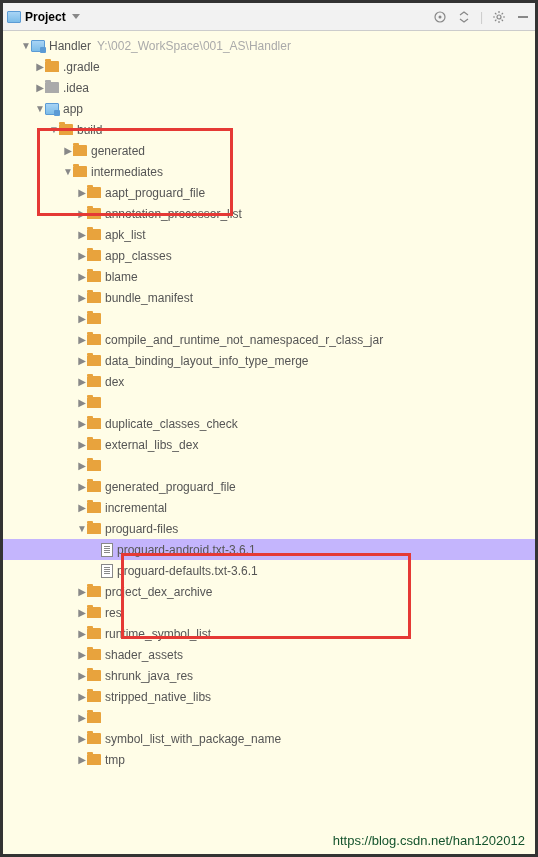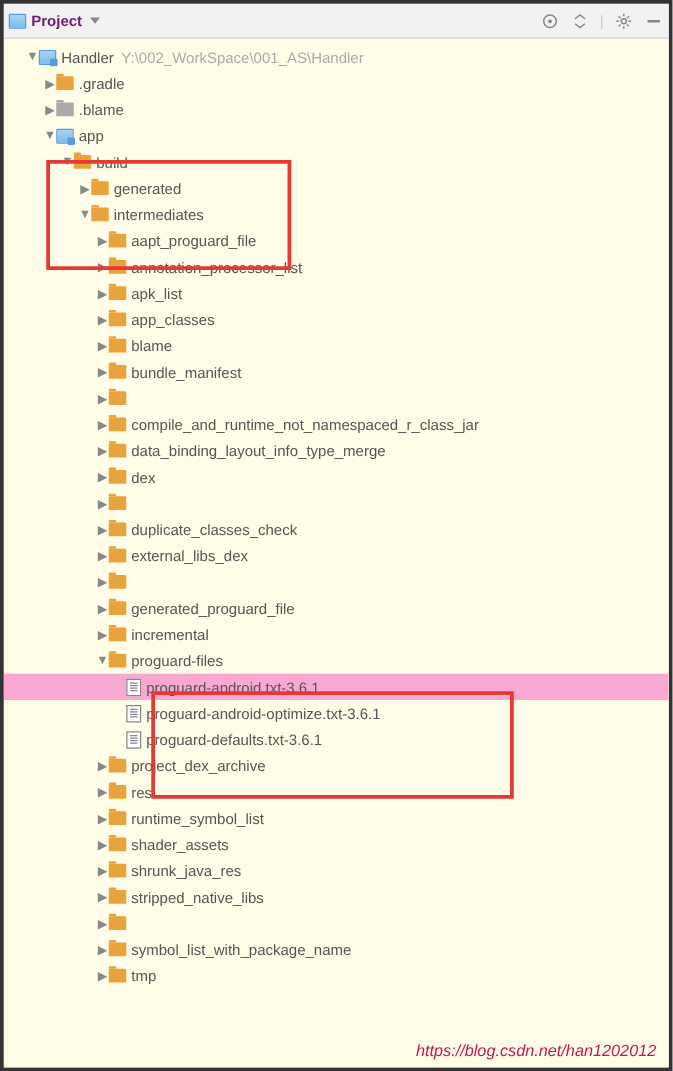--- a/index.html
+++ b/index.html
@@ -2,43 +2,43 @@
 <html><head>
   <meta charset="utf-8">
   <style>
     * { margin: 0; padding: 0; box-sizing: border-box; }
     body { font-family: "Segoe UI", Arial, sans-serif; font-size: 12px; background: #fff; width: 538px; height: 857px; position: relative; }
     .panel { border: 3px solid #333; width: 538px; height: 857px; overflow: hidden; position: relative; }
     .toolbar { display: flex; align-items: center; height: 28px; border-bottom: 1px solid #ccc; padding: 0 4px; background: #f2f2f2; }
     .toolbar-left { display: flex; align-items: center; gap: 4px; }
     .toolbar-right { display: flex; align-items: center; gap: 8px; margin-left: auto; }
     .project-icon { width: 14px; height: 12px; background: linear-gradient(#a8d4f5, #7cbce8); border: 1px solid #5b9bd5; border-radius: 1px; }
-    .project-label { font-weight: bold; color: #701a75; }
+    .project-label { font-weight: bold; color: #000000; }
     .chevron-down { width: 0; height: 0; border-left: 4px solid transparent; border-right: 4px solid transparent; border-top: 5px solid #888; margin-left: 2px; }
     .icon-btn { width: 16px; height: 16px; display: flex; align-items: center; justify-content: center; color: #777; cursor: pointer; }
     .tree { background: #fffde7; height: calc(100% - 28px); overflow: auto; padding-top: 4px; }
     .tree-row { display: flex; align-items: center; height: 21px; white-space: nowrap; padding-left: 4px; }
-    .tree-row.selected { background: #f9a8d4; }
+    .tree-row.selected { background: #c4b5fd; }
     .indent { display: inline-block; }
     .arrow { width: 10px; display: inline-flex; justify-content: center; color: #888; font-size: 10px; cursor: pointer; }
     .arrow.blank { visibility: hidden; }
     .folder-icon { width: 14px; height: 11px; background: #e8a33d; border-radius: 1px 1px 0 0; position: relative; margin-right: 4px; display: inline-block; }
     .folder-icon::before { content: ""; position: absolute; top: -2px; left: 0; width: 6px; height: 2px; background: #e8a33d; border-radius: 1px 1px 0 0; }
     .folder-icon.grey { background: #aaa; }
     .folder-icon.grey::before { background: #aaa; }
     .module-icon { width: 14px; height: 12px; background: linear-gradient(#a8d4f5, #7cbce8); border: 1px solid #5b9bd5; border-radius: 1px; margin-right: 4px; display: inline-block; position: relative; }
     .module-icon::after { content: ""; position: absolute; right: -2px; bottom: -2px; width: 6px; height: 6px; background: #5b9bd5; border-radius: 1px; }
     .file-icon { width: 12px; height: 14px; background: #fff; border: 1px solid #888; margin-right: 4px; display: inline-block; position: relative; }
     .file-icon::before { content: ""; position: absolute; top: 2px; left: 2px; right: 2px; height: 1px; background: #888; box-shadow: 0 2px 0 #888, 0 4px 0 #888, 0 6px 0 #888; }
     .node-label { color: #555; }
     .node-path { color: #aaa; margin-left: 6px; }
     .hl-box { position: absolute; border: 3px solid #e53935; pointer-events: none; }
     .hl1 { left: 34px; top: 125px; width: 196px; height: 88px; }
     .hl2 { left: 118px; top: 550px; width: 290px; height: 86px; }
-    .watermark { position: absolute; bottom: 6px; right: 10px; color: #be185d; font-size: 13px; font-style: italic; pointer-events: none; }
+    .watermark { position: absolute; bottom: 6px; right: 10px; color: #14532d; font-size: 13px; pointer-events: none; }
   </style>
 </head>
 <body>
 
 <div class="panel">
   <div class="toolbar">
     <div class="toolbar-left">
       <span class="project-icon"></span>
       <span class="project-label">Project</span>
       <span class="chevron-down"></span>
@@ -82,21 +82,21 @@
     <span class="indent" style="width:28px"></span>
     <span class="arrow ">▶</span>
     <span class="folder-icon"></span>
     <span class="node-label">.gradle</span>
 
   </div>
       <div class="tree-row">
     <span class="indent" style="width:28px"></span>
     <span class="arrow ">▶</span>
     <span class="folder-icon grey"></span>
-    <span class="node-label">.blame</span>
+    <span class="node-label">.idea</span>
 
   </div>
       <div class="tree-row">
     <span class="indent" style="width:28px"></span>
     <span class="arrow ">▼</span>
     <span class="module-icon"></span>
     <span class="node-label">app</span>
 
   </div>
       <div class="tree-row">
@@ -240,27 +240,20 @@
     <span class="indent" style="width:84px"></span>
     <span class="arrow blank">▶</span>
     <span class="file-icon"></span>
     <span class="node-label">proguard-android.txt-3.6.1</span>
 
   </div>
       <div class="tree-row">
     <span class="indent" style="width:84px"></span>
     <span class="arrow blank">▶</span>
     <span class="file-icon"></span>
-    <span class="node-label">proguard-android-optimize.txt-3.6.1</span>
-
-  </div>
-      <div class="tree-row">
-    <span class="indent" style="width:84px"></span>
-    <span class="arrow blank">▶</span>
-    <span class="file-icon"></span>
     <span class="node-label">proguard-defaults.txt-3.6.1</span>
 
   </div>
       <div class="tree-row">
     <span class="indent" style="width:70px"></span>
     <span class="arrow ">▶</span>
     <span class="folder-icon"></span>
     <span class="node-label">project_dex_archive</span>
 
   </div>

